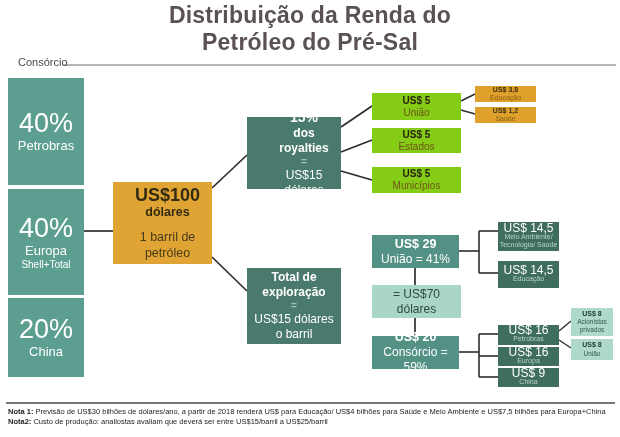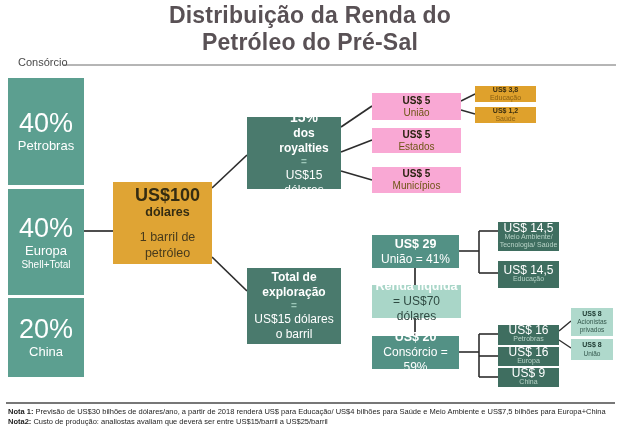--- a/index.html
+++ b/index.html
@@ -28,21 +28,21 @@
   .orange .unit{font-size:12.5px;line-height:15px;font-weight:700;}
   .orange .desc{font-size:12.5px;line-height:16px;color:#473A1C;margin-top:0;}
   .orange .gap{height:9px;}
   
   .dteal{background:#4A7A6D;color:#fff;}
   .dteal .h1{font-size:14px;line-height:17px;font-weight:700;}
   .dteal .h2{font-size:12px;line-height:15px;font-weight:700;}
   .dteal .eq{font-size:10px;line-height:12px;font-weight:700;color:#9CC7B8;}
   .dteal .tx{font-size:12px;line-height:15px;}
   
-  .brown{background:#f9a8d4;}
+  .brown{background:#84cc16;}
   .brown .amt{font-size:10px;line-height:12px;font-weight:700;color:#2A2310;}
   .brown .lbl{font-size:10px;line-height:12px;color:#6F5516;}
   
   .osm{background:#DFA12C;}
   .osm .amt{font-size:7px;line-height:8px;font-weight:700;color:#3A2E10;}
   .osm .lbl{font-size:7px;line-height:8px;color:#8A6012;}
   
   .mteal{background:#539185;color:#fff;}
   .mteal .amt{font-size:12.5px;line-height:15px;font-weight:700;}
   .mteal .lbl{font-size:12px;line-height:15px;}
@@ -167,21 +167,20 @@
   <div class="box osm" style="left:475px;top:107px;width:61px;height:16px;">
     <div class="amt">US$ 1,2</div>
     <div class="lbl">Saúde</div>
   </div>
 
   <div class="box mteal" style="left:372px;top:235px;width:87px;height:33px;">
     <div class="amt">US$ 29</div>
     <div class="lbl">União = 41%</div>
   </div>
   <div class="box lteal" style="left:372px;top:285px;width:89px;height:33px;">
-    <div class="l1">Renda líquida</div>
     <div class="l2">= US$70 dólares</div>
   </div>
   <div class="box mteal" style="left:372px;top:336px;width:87px;height:33px;">
     <div class="amt">US$ 20</div>
     <div class="lbl">Consórcio = 59%</div>
   </div>
 
   <div class="box drk" style="left:498px;top:222px;width:61px;height:29px;">
     <div class="amt">US$ 14,5</div>
     <div class="lbl">Meio Ambiente/</div>

